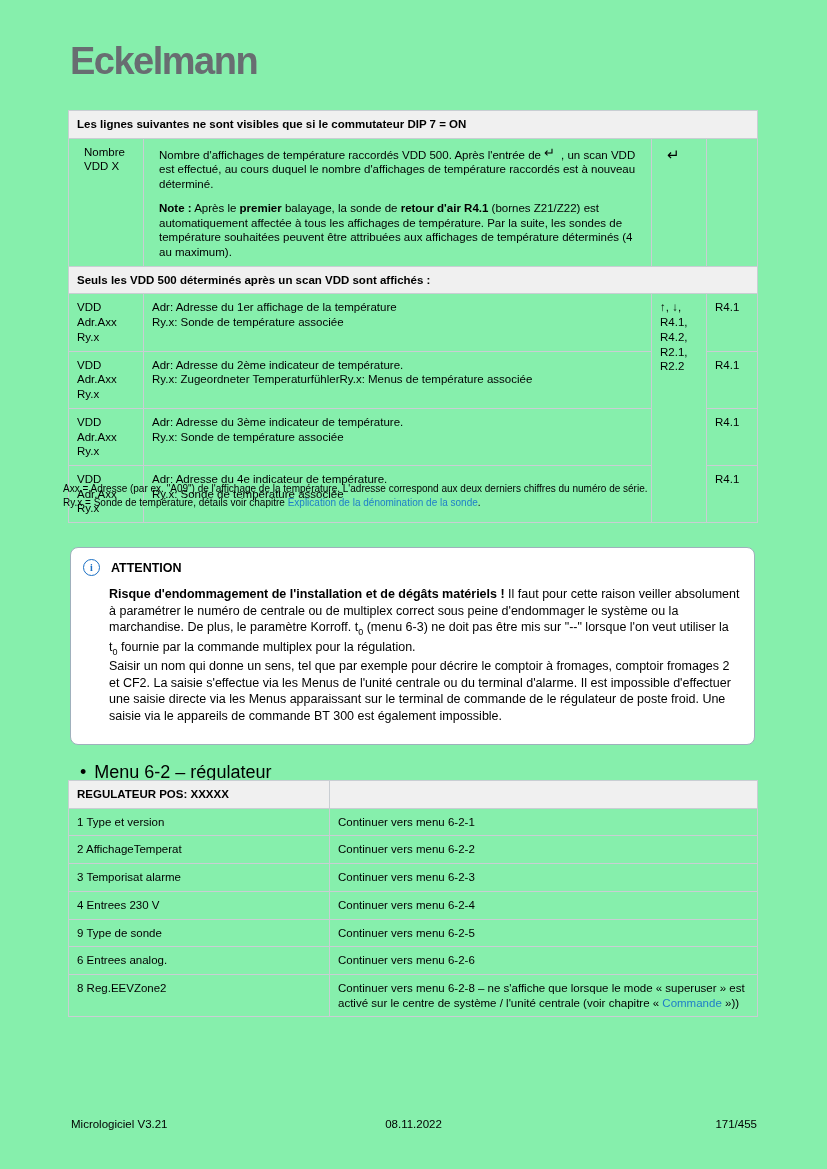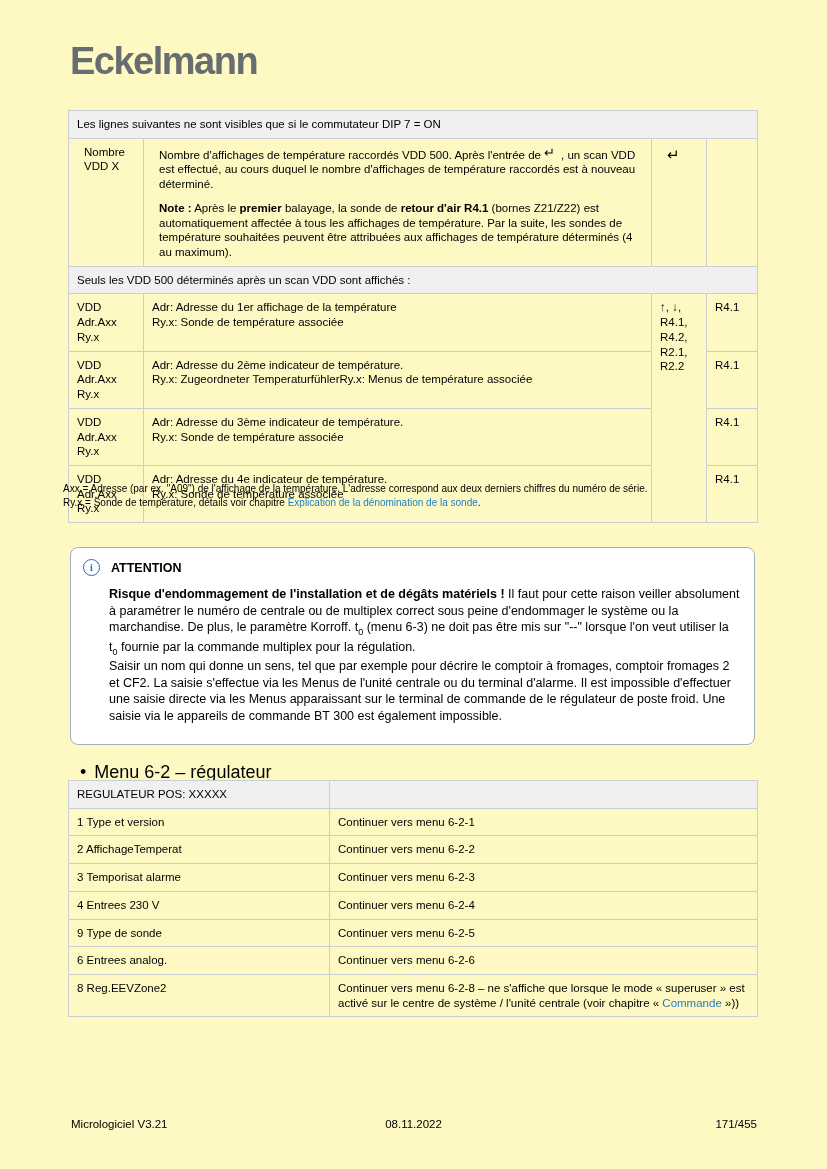--- a/index.html
+++ b/index.html
@@ -1,25 +1,25 @@
 <!DOCTYPE html>
 <html><head>
 <meta charset="utf-8">
 <style>
   html,body{margin:0;padding:0;background:#fff;}
-  .page{position:relative;width:827px;height:1169px;background:#fef9c3;overflow:hidden;
+  .page{position:relative;width:827px;height:1169px;background:#86efac;overflow:hidden;
         font-family:"Liberation Sans",sans-serif;color:#000;}
   
   .logo{position:absolute;left:70px;top:40px;font-size:38px;font-weight:bold;
         color:#686d71;letter-spacing:-1.5px;}
   
   table{border-collapse:collapse;table-layout:fixed;width:689px;}
   td{border:1px solid #c9ced3;font-size:11.5px;line-height:1.28;padding:6px 8px;
      vertical-align:top;box-sizing:border-box;word-wrap:break-word;}
-  .thdr{background:#f0f0f0;font-weight:normal;vertical-align:middle;height:25px;}
+  .thdr{background:#f0f0f0;font-weight:bold;vertical-align:middle;height:25px;}
   .pre{white-space:pre-line;}
   .b{font-weight:bold;}
   .note{margin:9px 0 0 0;}
   p{margin:0;}
   .enter-inline{display:inline-block;vertical-align:2px;font-size:13px;margin:0 3px;}
   .enter-big{font-size:15px;}
   #table1{position:absolute;left:68px;top:110px;}
   #table1 .h-nombre td{height:110px;padding-left:15px;}
   #table1 .h-vdd td{height:52px;}
   

